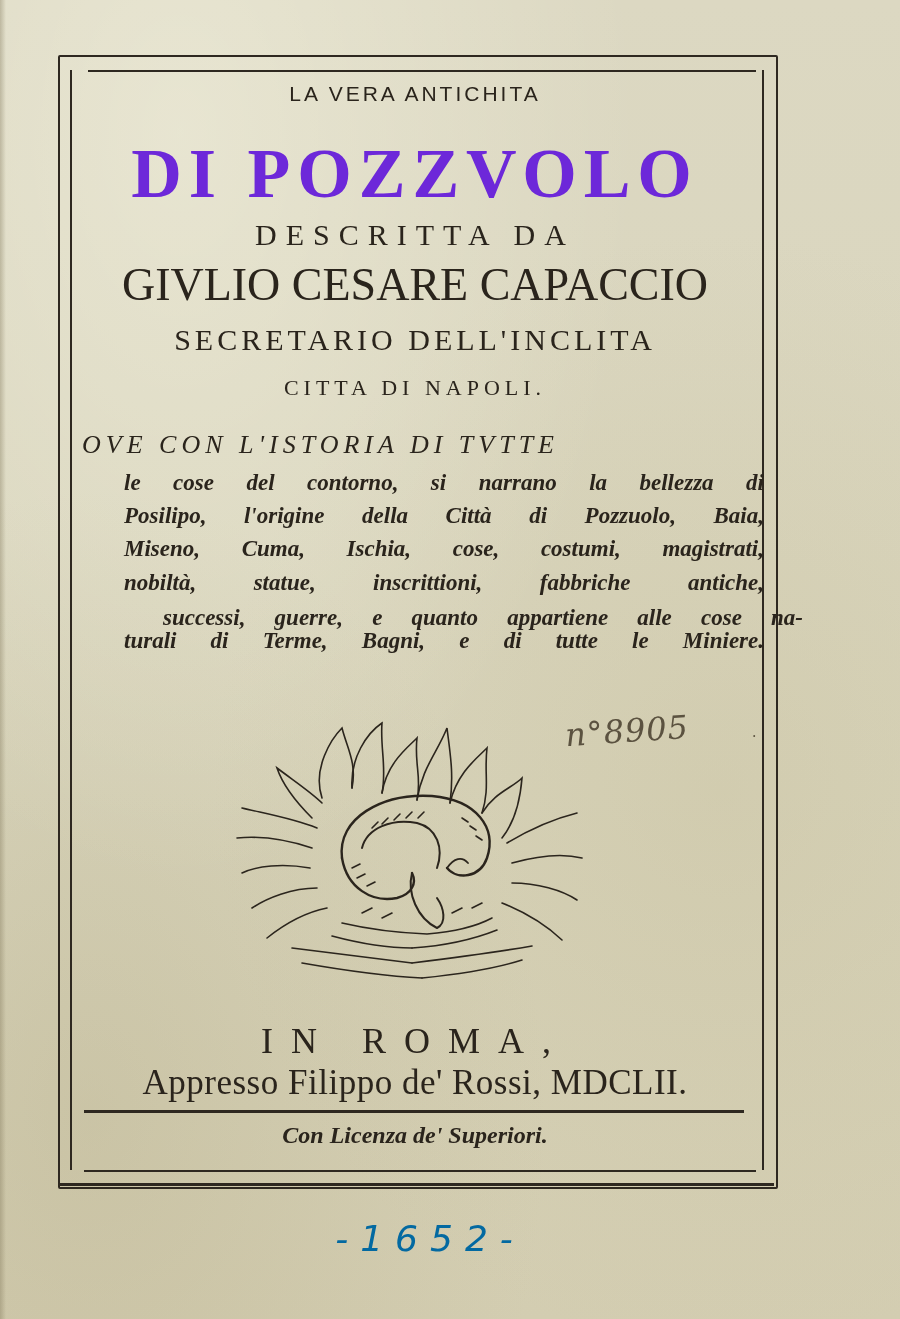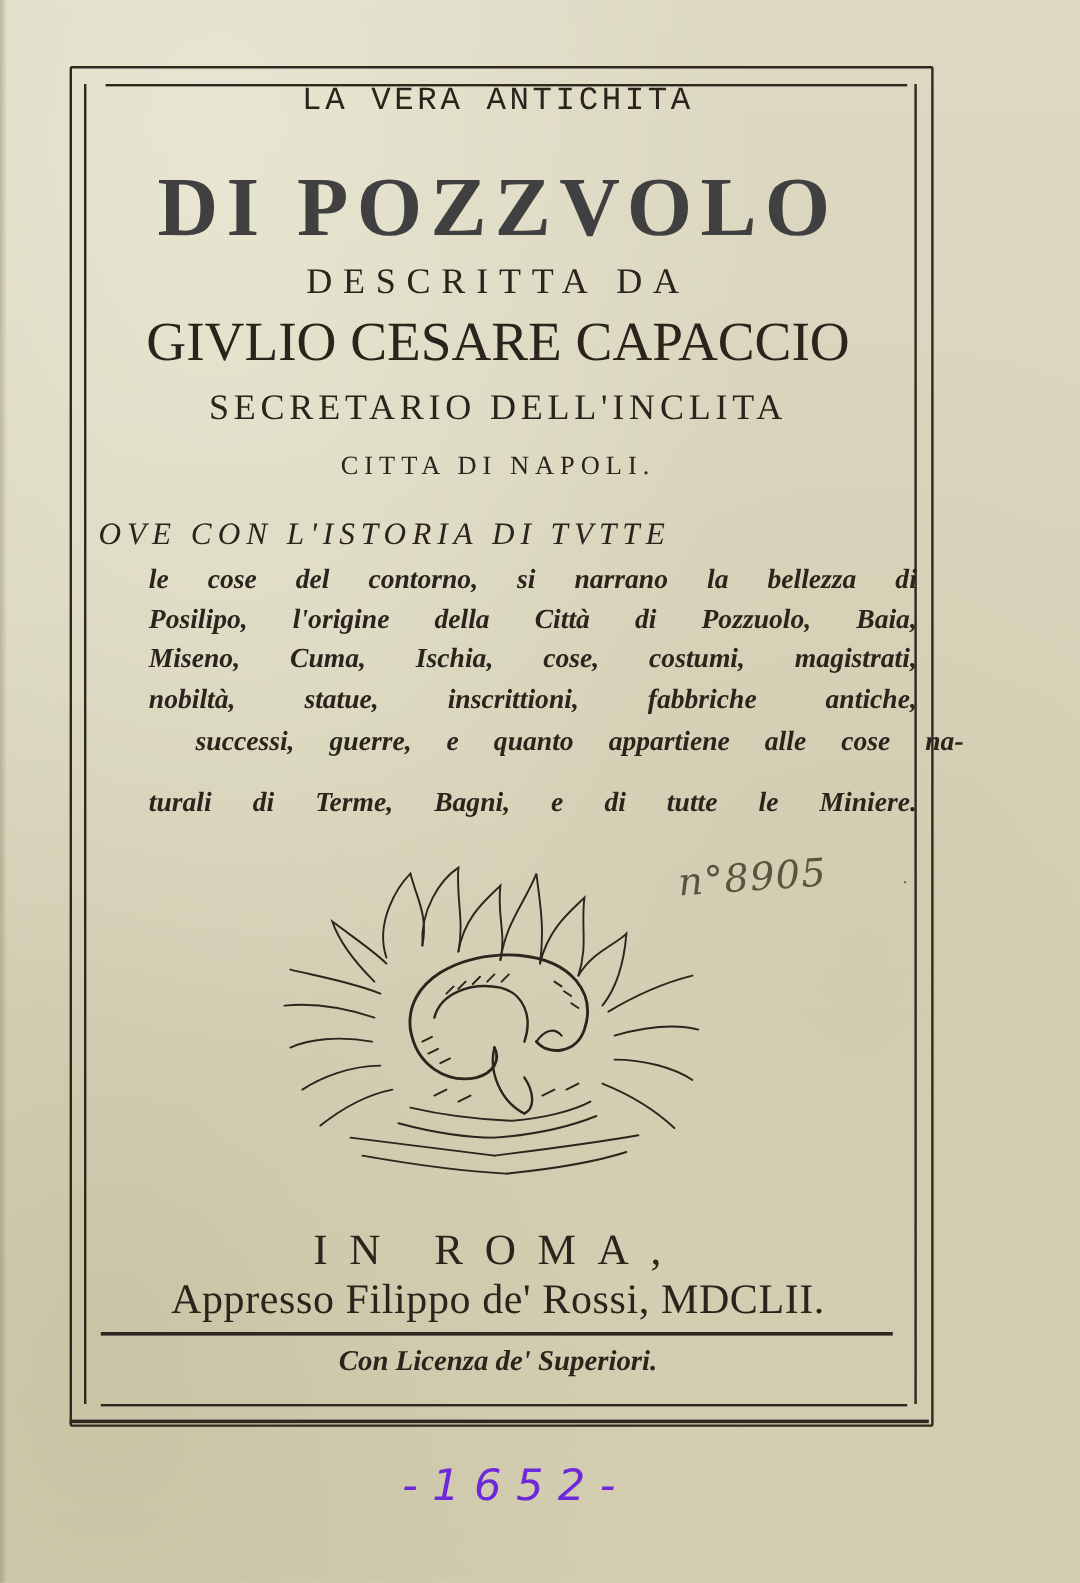--- a/index.html
+++ b/index.html
@@ -55,32 +55,32 @@
     .rule-bottom-outer { left: 58px; top: 1183px; width: 716px; border-top-width: 3px; }
 
     .text-block {
       position: absolute;
       left: 70px;
       width: 690px;
       text-align: center;
       white-space: nowrap;
     }
     .line-1 {
-      top: 70px;
-      font-size: 27px;
+      top: 82px;
+      font-size: 21px;
       letter-spacing: 3px;
-      font-family: Liberation Mono, monospace;
+      font-family: Liberation Sans, sans-serif;
     }
     .line-2 {
       top: 134px;
       font-size: 70px;
       letter-spacing: 7px;
       font-weight: bold;
       font-family: "Liberation Serif", serif;
-      color: #404040;
+      color: #6d28d9;
     }
     .line-3 {
       top: 218px;
       font-size: 30px;
       letter-spacing: 9px;
       font-family: "Liberation Serif", serif;
     }
     .line-4 {
       top: 258px;
       font-size: 46px;
@@ -173,21 +173,21 @@
       font-family: "Liberation Serif", serif;
     }
     .handwritten-year {
       position: absolute;
       left: 290px;
       top: 1218px;
       width: 280px;
       text-align: center;
       font-family: "DejaVu Sans", sans-serif;
       font-size: 36px;
-      color: #6d28d9;
+      color: #0369a1;
       letter-spacing: 12px;
       font-style: italic;
     }
   </style>
 </head>
 <body>
 
 <div class="page-edge-shadow"></div>
 
 <div class="frame-outer"></div>
@@ -203,21 +203,21 @@
 <div class="text-block line-4">GIVLIO CESARE CAPACCIO</div>
 <div class="text-block line-5">SECRETARIO DELL'INCLITA</div>
 <div class="text-block line-6">CITTA DI NAPOLI.</div>
 
 <div class="desc desc-head">OVE CON L'ISTORIA DI TVTTE</div>
 <div class="desc desc-line desc-l1">le cose del contorno, si narrano la bellezza di</div>
 <div class="desc desc-line desc-l2">Posilipo, l'origine della Città di Pozzuolo, Baia,</div>
 <div class="desc desc-line desc-l3">Miseno, Cuma, Ischia, cose, costumi, magistrati,</div>
 <div class="desc desc-line desc-l4">nobiltà, statue, inscrittioni, fabbriche antiche,</div>
 <div class="desc desc-line desc-l5">successi, guerre, e quanto appartiene alle cose na-</div>
-<div class="desc desc-line desc-l6" style="top:656px;">turali di Terme, Bagni, e di tutte le Miniere.</div>
+<div class="desc desc-line desc-l6" style="top:628px;">turali di Terme, Bagni, e di tutte le Miniere.</div>
 
 <svg class="printer-device" viewBox="0 0 380 282" xmlns="http://www.w3.org/2000/svg">
   <g fill="none" stroke="#2b251d" stroke-width="1.6" stroke-linecap="round">
 
     <path d="M100 90 C 90 60, 110 30, 120 20 C 125 40, 135 55, 130 80"></path>
     <path d="M130 80 C 128 50, 145 25, 160 15 C 158 40, 165 60, 160 85"></path>
     <path d="M160 85 C 165 55, 185 40, 195 30 C 192 55, 200 70, 195 92"></path>
     <path d="M195 92 C 200 60, 215 45, 225 20 C 228 45, 232 65, 228 95"></path>
     <path d="M228 95 C 235 65, 255 50, 265 40 C 262 65, 268 80, 260 105"></path>
     <path d="M260 105 C 272 85, 290 80, 300 70 C 298 95, 292 115, 280 130"></path>

